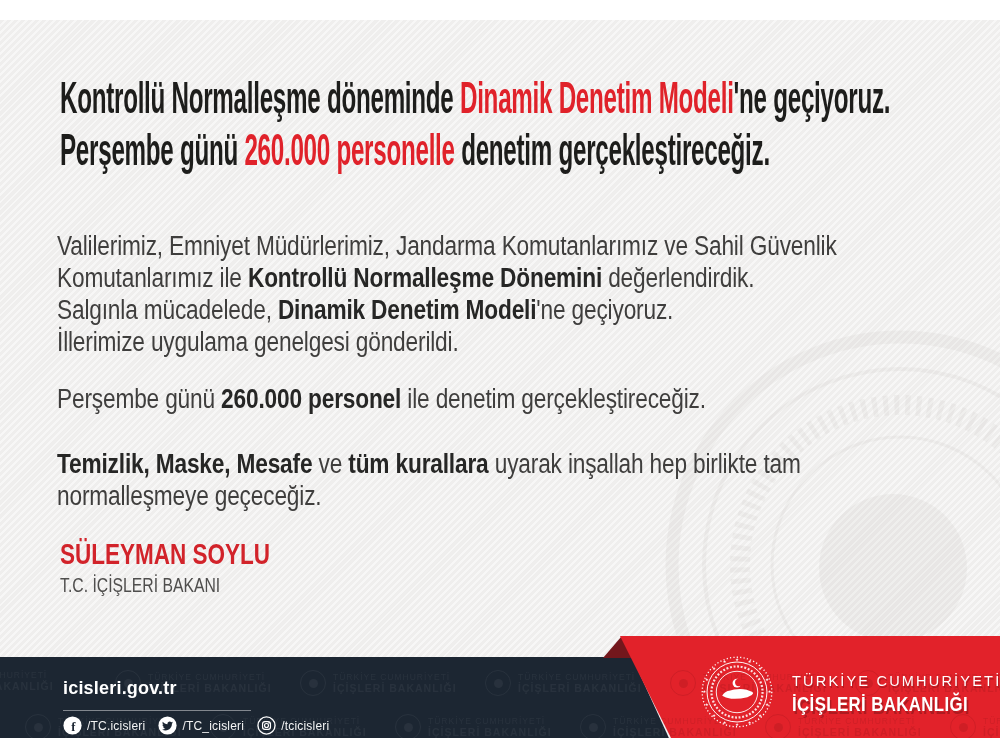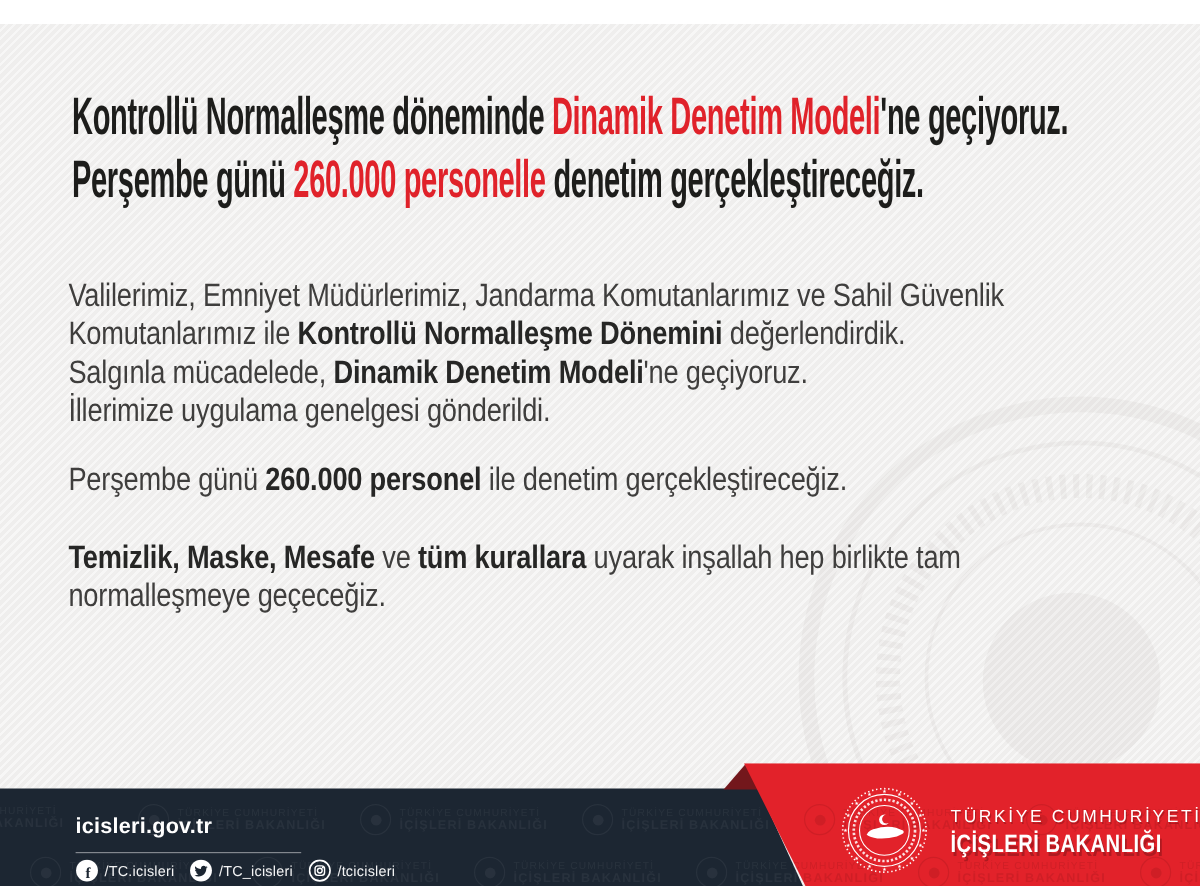--- a/index.html
+++ b/index.html
@@ -93,20 +93,24 @@
       <div class="rline"><span>İllerimize uygulama genelgesi gönderildi.</span></div>
     </div>
   <div class="para p2">
       <div class="rline"><span>Perşembe günü </span><span class="b">260.000 personel</span><span> ile denetim gerçekleştireceğiz.</span></div>
     </div>
   <div class="para p3">
       <div class="rline"><span class="b">Temizlik, Maske, Mesafe</span><span> ve </span><span class="b">tüm kurallara</span><span> uyarak inşallah hep birlikte tam</span></div>
       <div class="rline"><span>normalleşmeye geçeceğiz.</span></div>
     </div>
 
+  <div class="sig">
+    <div class="sig-name">SÜLEYMAN SOYLU</div>
+    <div class="sig-title">T.C. İÇİŞLERİ BAKANI</div>
+  </div>
 
   <div class="footer">
     <svg class="footer-bg" width="1000" height="122" viewBox="0 0 1000 122">
       <polygon points="0,21 632,21 678,122 0,122" style="fill:var(--navy)"></polygon>
       <polygon points="603,22 651,22 621,1" style="fill:var(--dark_red)"></polygon>
       <polygon points="620,0 1000,0 1000,122 681,122" style="fill:var(--red)"></polygon>
     </svg>
 
     <div class="wm-layer wm-navy">
         <div class="wm-tile" style="left: -70px; top: 34px;">

